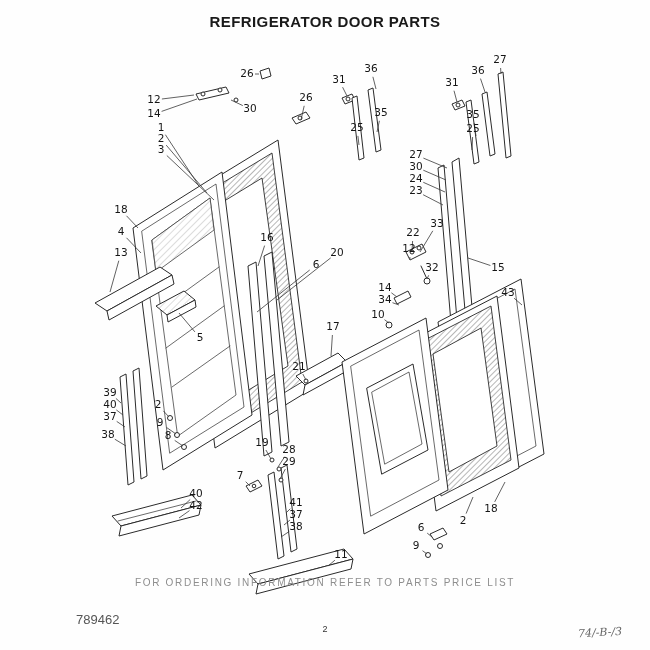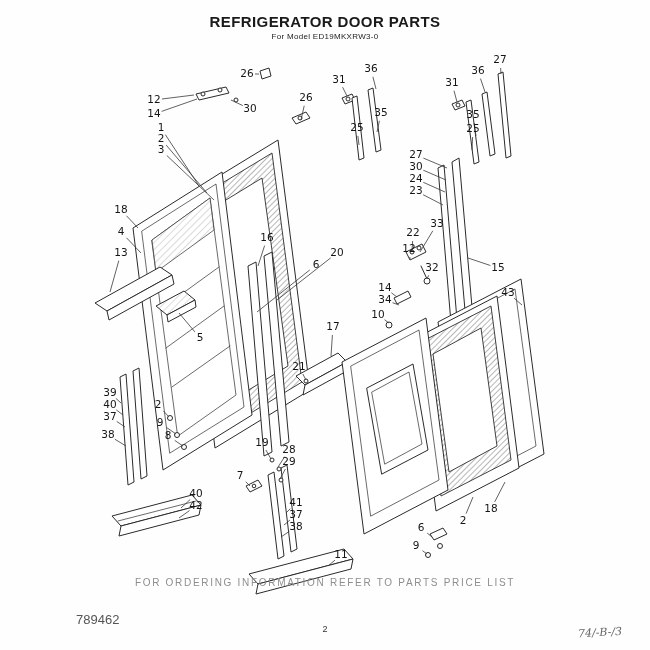--- a/index.html
+++ b/index.html
@@ -25,21 +25,20 @@
   #callout-layer text{font:10.5px "DejaVu Sans",sans-serif;fill:#151515;}
   #callout-layer line{stroke:#3a3a3a;stroke-width:.8;}
 </style>
 </head>
 <body>
 
 <div class="page">
 
   <div class="header">
     <div class="title">REFRIGERATOR DOOR PARTS</div>
-    <div class="model">For Model ED19MKXRW3-0</div>
   </div>
 
   <svg class="diagram" width="650" height="650" viewBox="0 0 650 650" xmlns="http://www.w3.org/2000/svg">
     <defs>
       <pattern id="hatch" patternUnits="userSpaceOnUse" width="4" height="4" patternTransform="rotate(45)">
         <rect width="4" height="4" fill="#ffffff"></rect>
         <line x1="0" y1="0" x2="0" y2="4" stroke="#4a4a4a" stroke-width="0.8"></line>
       </pattern>
       <pattern id="hatchLight" patternUnits="userSpaceOnUse" width="5" height="5" patternTransform="rotate(45)">
         <rect width="5" height="5" fill="#ffffff"></rect>

